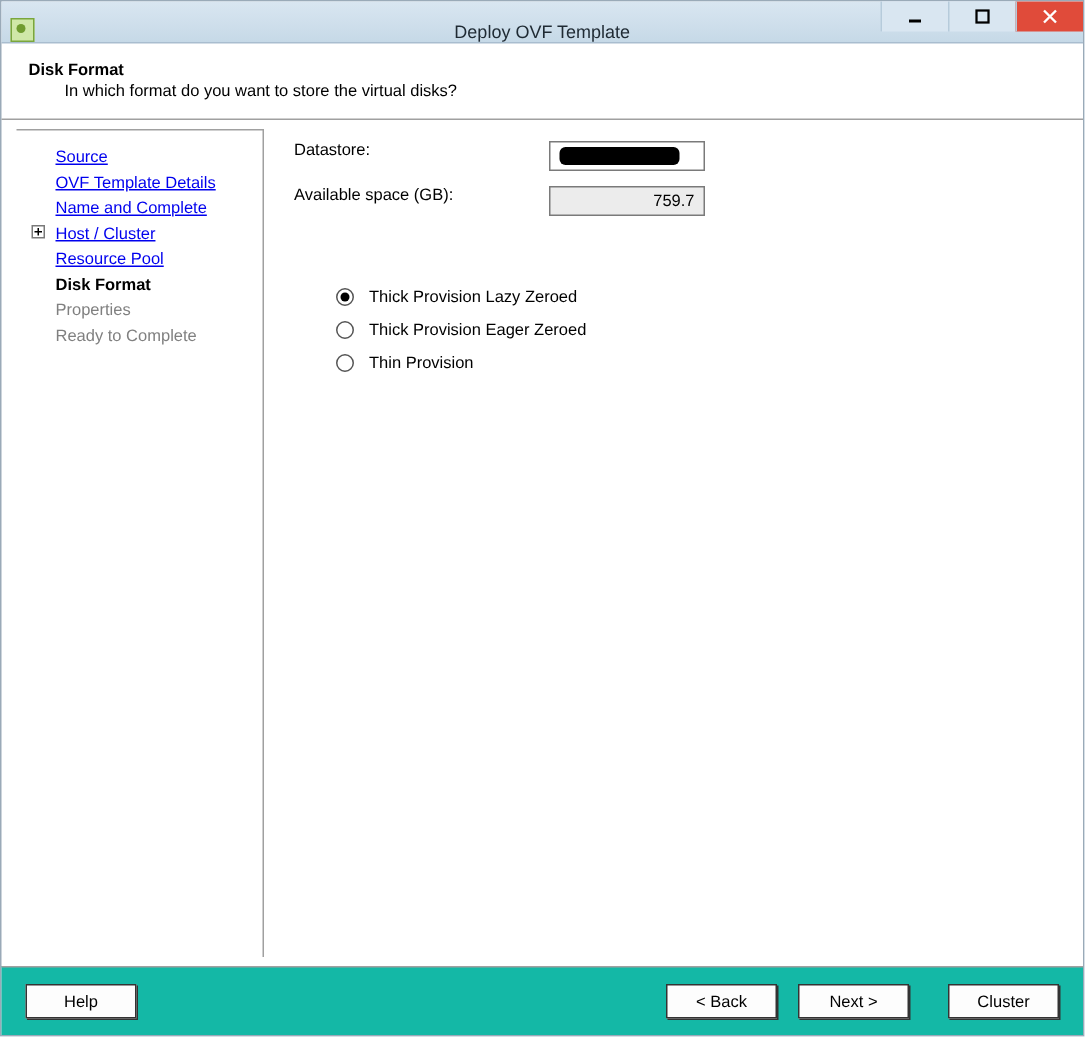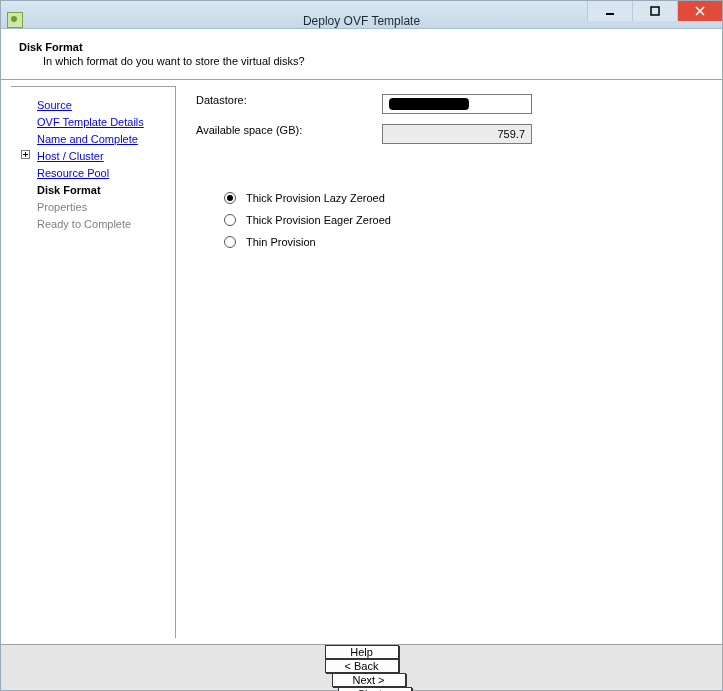--- a/index.html
+++ b/index.html
@@ -123,28 +123,27 @@
     color:#808080; text-decoration: none; cursor: default;
   }
   .content {
     flex:1;
     padding: 14px 20px 10px 20px;
   }
   .row { display:flex; align-items:flex-start; margin-bottom: 10px; }
   .row .lbl { width: 170px; color:#000;}
   .field {
     height: 20px;
-    width: 150px;
+    width: 104px;
     border: 1px solid #7a7a7a;
     background: #ececec;
     padding: 0 6px;
     line-height: 18px;
     text-align: right;
     color:#000;
-    margin-left:16px;
   }
   .field.ds {
     text-align: left;
     background: #fff;
     position: relative;
     overflow: hidden;
   }
   .redact {
     position:absolute; left:6px; top:3px;
     width:80px; height:12px;
@@ -161,22 +160,21 @@
   .radio:checked:after{
     content:"";position:absolute;left:2px;top:2px;width:6px;height:6px;border-radius:50%;background:#000;
   }
   .radio-label{ color:#000; }
   .footer {
     height: 46px;
     border-top: 1px solid #a0a0a0;
     display:flex;
     align-items:center;
     padding: 0 16px;
-    background:#e5e5e5;
-    flex-direction:column;
+    background:#14b8a6;
   }
   .btn {
     height: 23px;
     min-width: 74px;
     background: #fdfdfd;
     border: 1px solid #333;
     box-shadow: 1px 1px 0 #333;
     font: inherit;
     cursor: pointer;
     padding: 0 10px;

